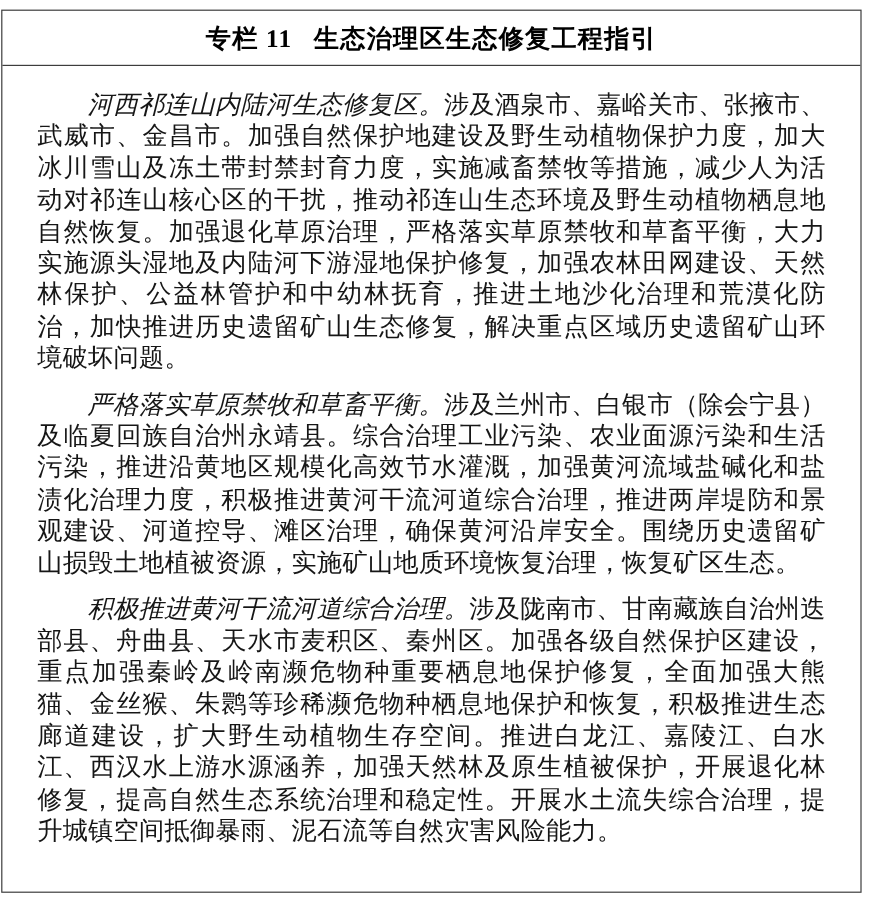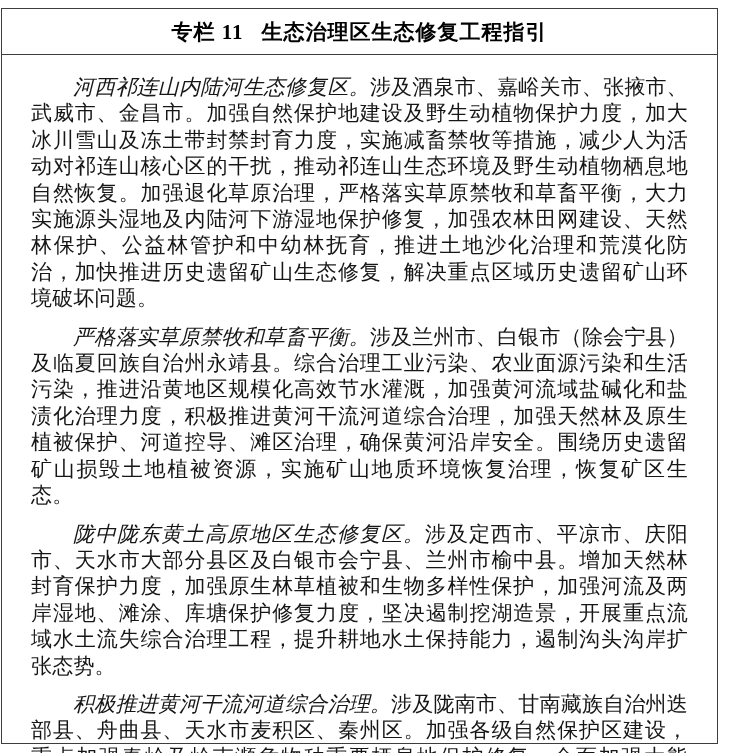--- a/index.html
+++ b/index.html
@@ -65,20 +65,19 @@
 
 <div class="box">
   <div class="title-row">
     <div class="title">
       <span>专栏 11</span><span class="gap"></span><span>生态治理区生态修复工程指引</span>
     </div>
   </div>
   <div class="body-area" id="body-area">
   <p><span class="lead">河西祁连山内陆河生态修复区。</span><span>涉及酒泉市、嘉峪关市、张掖市、武威市、金昌市。加强自然保护地建设及野生动植物保护力度，加大冰川雪山及冻土带封禁封育力度，实施减畜禁牧等措施，减少人为活动对祁连山核心区的干扰，推动祁连山生态环境及野生动植物栖息地自然恢复。加强退化草原治理，严格落实草原禁牧和草畜平衡，大力实施源头湿地及内陆河下游湿地保护修复，加强农林田网建设、天然林保护、公益林管护和中幼林抚育，推进土地沙化治理和荒漠化防治，加快推进历史遗留矿山生态修复，解决重点区域历史遗留矿山环境破坏问题。</span></p>
 
-  <p><span class="lead">严格落实草原禁牧和草畜平衡。</span><span>涉及兰州市、白银市（除会宁县）及临夏回族自治州永靖县。综合治理工业污染、农业面源污染和生活污染，推进沿黄地区规模化高效节水灌溉，加强黄河流域盐碱化和盐渍化治理力度，积极推进黄河干流河道综合治理，加强天然林及原生植被保护、河道控导、滩区治理，确保黄河沿岸安全。围绕历史遗留矿山损毁土地植被资源，实施矿山地质环境恢复治理，恢复矿区生态。</span></p>
+  <p><span class="lead">严格落实草原禁牧和草畜平衡。</span><span>涉及兰州市、白银市（除会宁县）及临夏回族自治州永靖县。综合治理工业污染、农业面源污染和生活污染，推进沿黄地区规模化高效节水灌溉，加强黄河流域盐碱化和盐渍化治理力度，积极推进黄河干流河道综合治理，推进两岸堤防和景观建设、河道控导、滩区治理，确保黄河沿岸安全。围绕历史遗留矿山损毁土地植被资源，实施矿山地质环境恢复治理，恢复矿区生态。</span></p>
 
-  <p><span class="lead">陇中陇东黄土高原地区生态修复区。</span><span>涉及定西市、平凉市、庆阳市、天水市大部分县区及白银市会宁县、兰州市榆中县。增加天然林封育保护力度，加强原生林草植被和生物多样性保护，加强河流及两岸湿地、滩涂、库塘保护修复力度，坚决遏制挖湖造景，开展重点流域水土流失综合治理工程，提升耕地水土保持能力，遏制沟头沟岸扩张态势。</span></p>
 
 
   <p><span class="lead">积极推进黄河干流河道综合治理。</span><span>涉及陇南市、甘南藏族自治州迭部县、舟曲县、天水市麦积区、秦州区。加强各级自然保护区建设，重点加强秦岭及岭南濒危物种重要栖息地保护修复，全面加强大熊猫、金丝猴、朱鹮等珍稀濒危物种栖息地保护和恢复，积极推进生态廊道建设，扩大野生动植物生存空间。推进白龙江、嘉陵江、白水江、西汉水上游水源涵养，加强天然林及原生植被保护，开展退化林修复，提高自然生态系统治理和稳定性。开展水土流失综合治理，提升城镇空间抵御暴雨、泥石流等自然灾害风险能力。</span></p>
 </div>
 </div>
 
 </body></html>

